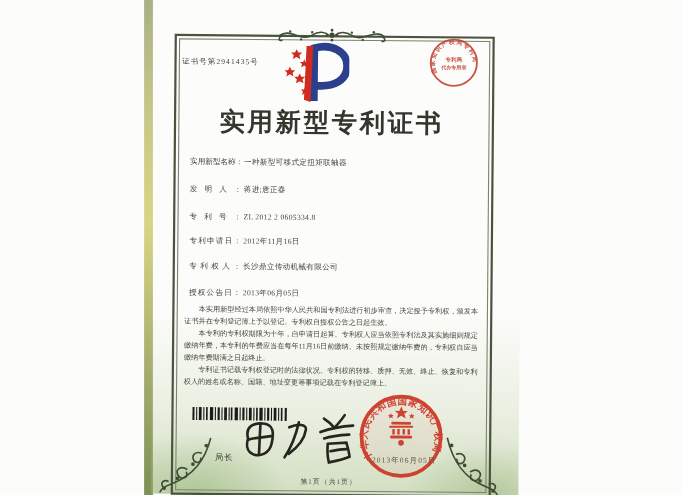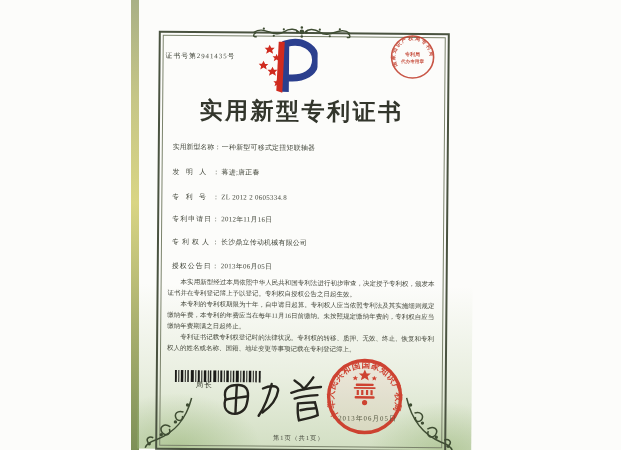--- a/index.html
+++ b/index.html
@@ -22,21 +22,21 @@
   
   .cert-no{position:absolute;left:164px;top:52px;font-size:6.8px;letter-spacing:1px;color:#3f4337;}
   .title{position:absolute;left:157px;top:96px;width:287px;text-align:center;font-size:23px;
          font-weight:bold;letter-spacing:2.5px;color:#33362c;}
   .field-row{position:absolute;left:172px;height:10px;font-size:6.9px;color:#3f4337;white-space:nowrap;}
   .field-label{display:inline-block;width:47px;text-align:justify;text-align-last:justify;}
   .field-value{margin-left:2px;letter-spacing:0.3px;}
   .paragraphs{position:absolute;left:168px;top:277px;width:267px;font-size:6.5px;line-height:11px;
               color:#46493d;text-align:justify;}
   .paragraphs p{margin:0;text-indent:2em;}
-  .director{position:absolute;left:197px;top:381px;font-size:7.5px;color:#3f4337;letter-spacing:1px;}
+  .director{position:absolute;left:197px;top:412px;font-size:7.5px;color:#3f4337;letter-spacing:1px;}
   .seal-date{position:absolute;left:323px;top:413px;width:92px;text-align:center;font-size:6.8px;
              letter-spacing:1px;color:#50543e;z-index:7;}
   .footer{position:absolute;left:157px;top:434px;width:287px;text-align:center;font-size:6.2px;
           color:#46493d;letter-spacing:1px;z-index:7;}
   svg{display:block;}
   .abs{position:absolute;}
 </style>
 </head>
 <body>
 

